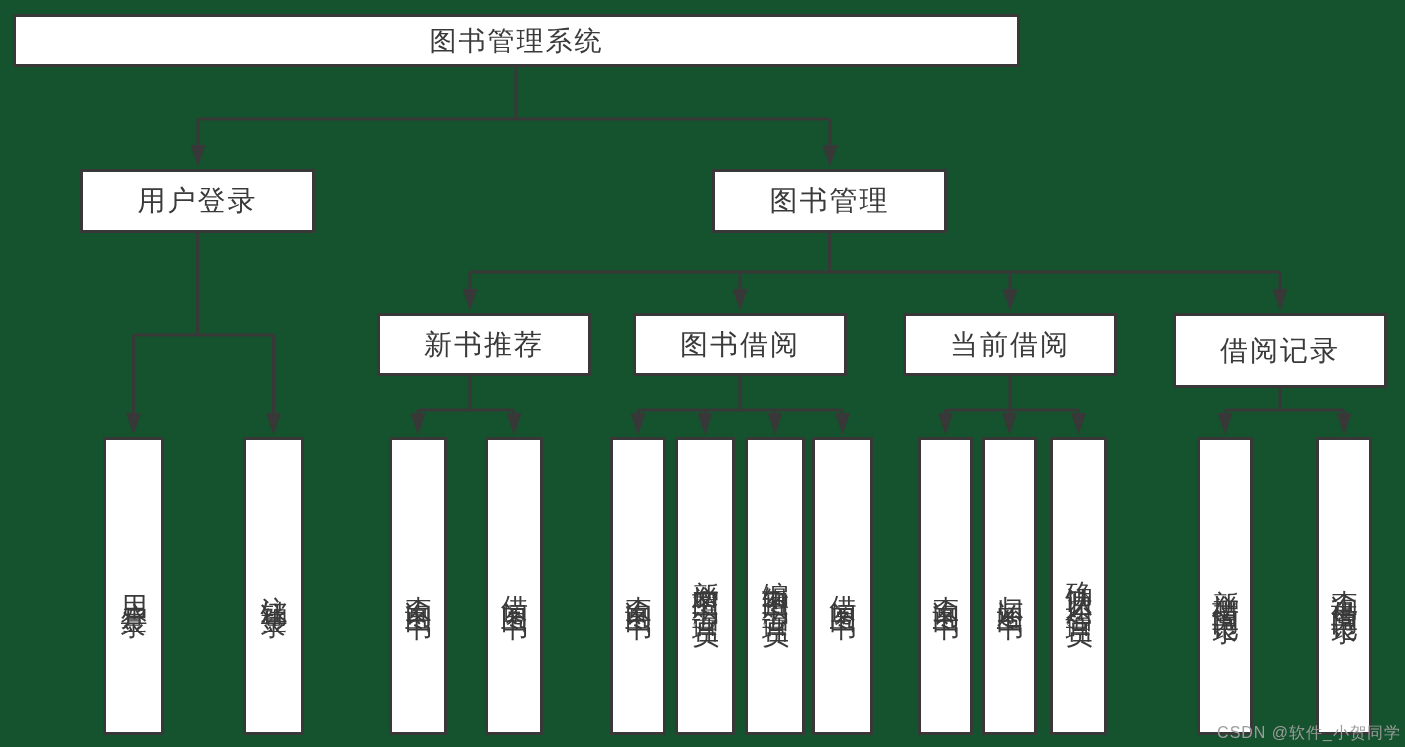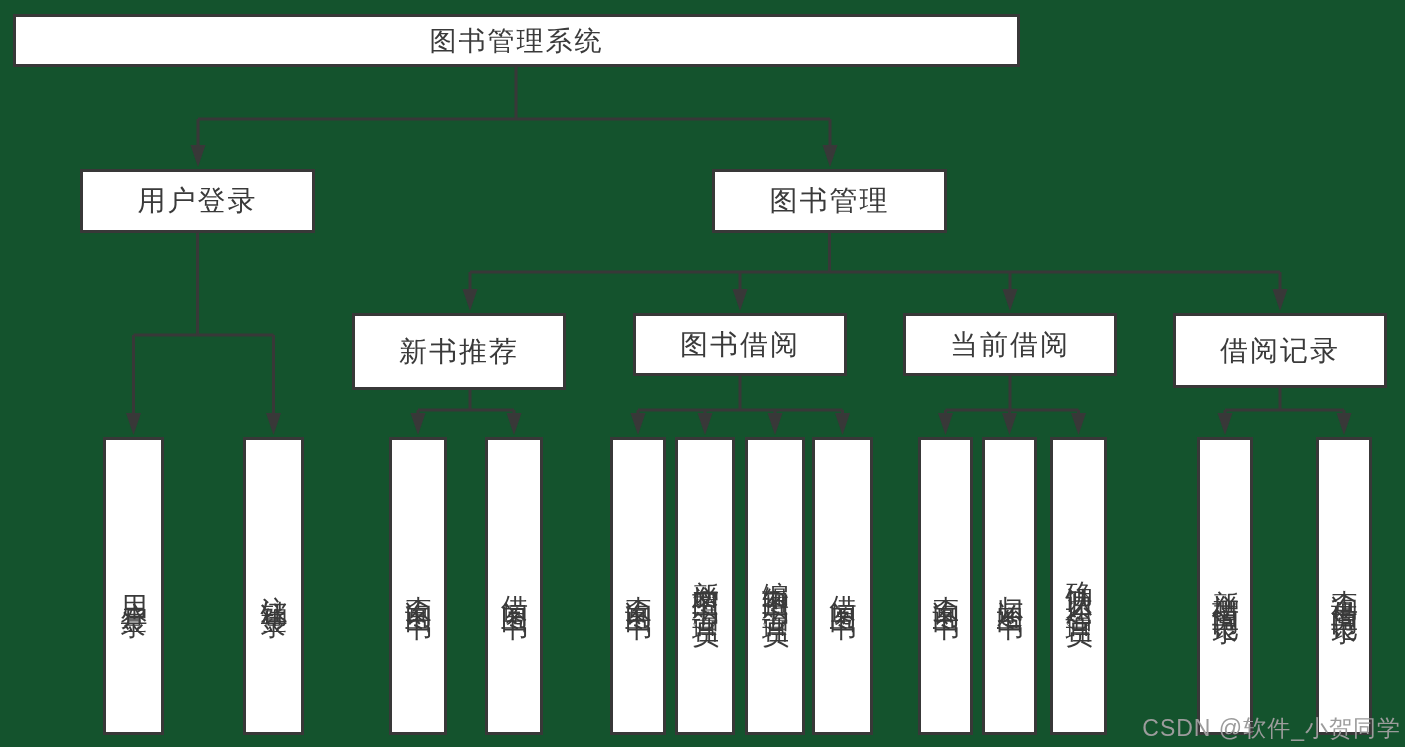--- a/index.html
+++ b/index.html
@@ -16,21 +16,21 @@
     text-align:center;
   }
   .node.h { font-size:28px; letter-spacing:2px; }
   .node.root { font-size:27px; }
   .node.v { font-size:27px; }
   .node.v .vtxt {
     writing-mode:vertical-rl; letter-spacing:6px; line-height:1;
   }
   .watermark {
     position:absolute; right:4px; bottom:3px; z-index:5;
-    font-size:23px; color:var(--wm); letter-spacing:1px; white-space:nowrap;
+    font-size:16px; color:var(--wm); letter-spacing:1px; white-space:nowrap;
   }
 </style>
 </head>
 <body>
 
 <div class="stage">
 
   <svg class="connectors" width="1405" height="747" viewBox="0 0 1405 747">
     <g stroke="currentColor" stroke-width="3" fill="none">
       <path d="M516 67 V119 M198 119 H830 M198 119 V150 M830 119 V150"></path>
@@ -68,21 +68,21 @@
     <span>图书管理系统</span>
   </div>
 
   <div class="node h" style="left:80px; top:169px; width:235px; height:64px;">
     <span>用户登录</span>
   </div>
   <div class="node h" style="left:712px; top:169px; width:235px; height:64px;font-family:Liberation Serif, serif;">
     <span>图书管理</span>
   </div>
 
-  <div class="node h" style="left:352px; top:313px; width:214px; height:77px;">
+  <div class="node h" style="left:377px; top:313px; width:214px; height:63px;">
     <span>新书推荐</span>
   </div>
   <div class="node h" style="left:903px; top:313px; width:214px; height:63px;">
     <span>当前借阅</span>
   </div>
   <div class="node h" style="left:633px; top:313px; width:214px; height:63px;">
     <span>图书借阅</span>
   </div>
   <div class="node h" style="left:1173px; top:313px; width:214px; height:75px;">
     <span>借阅记录</span>

